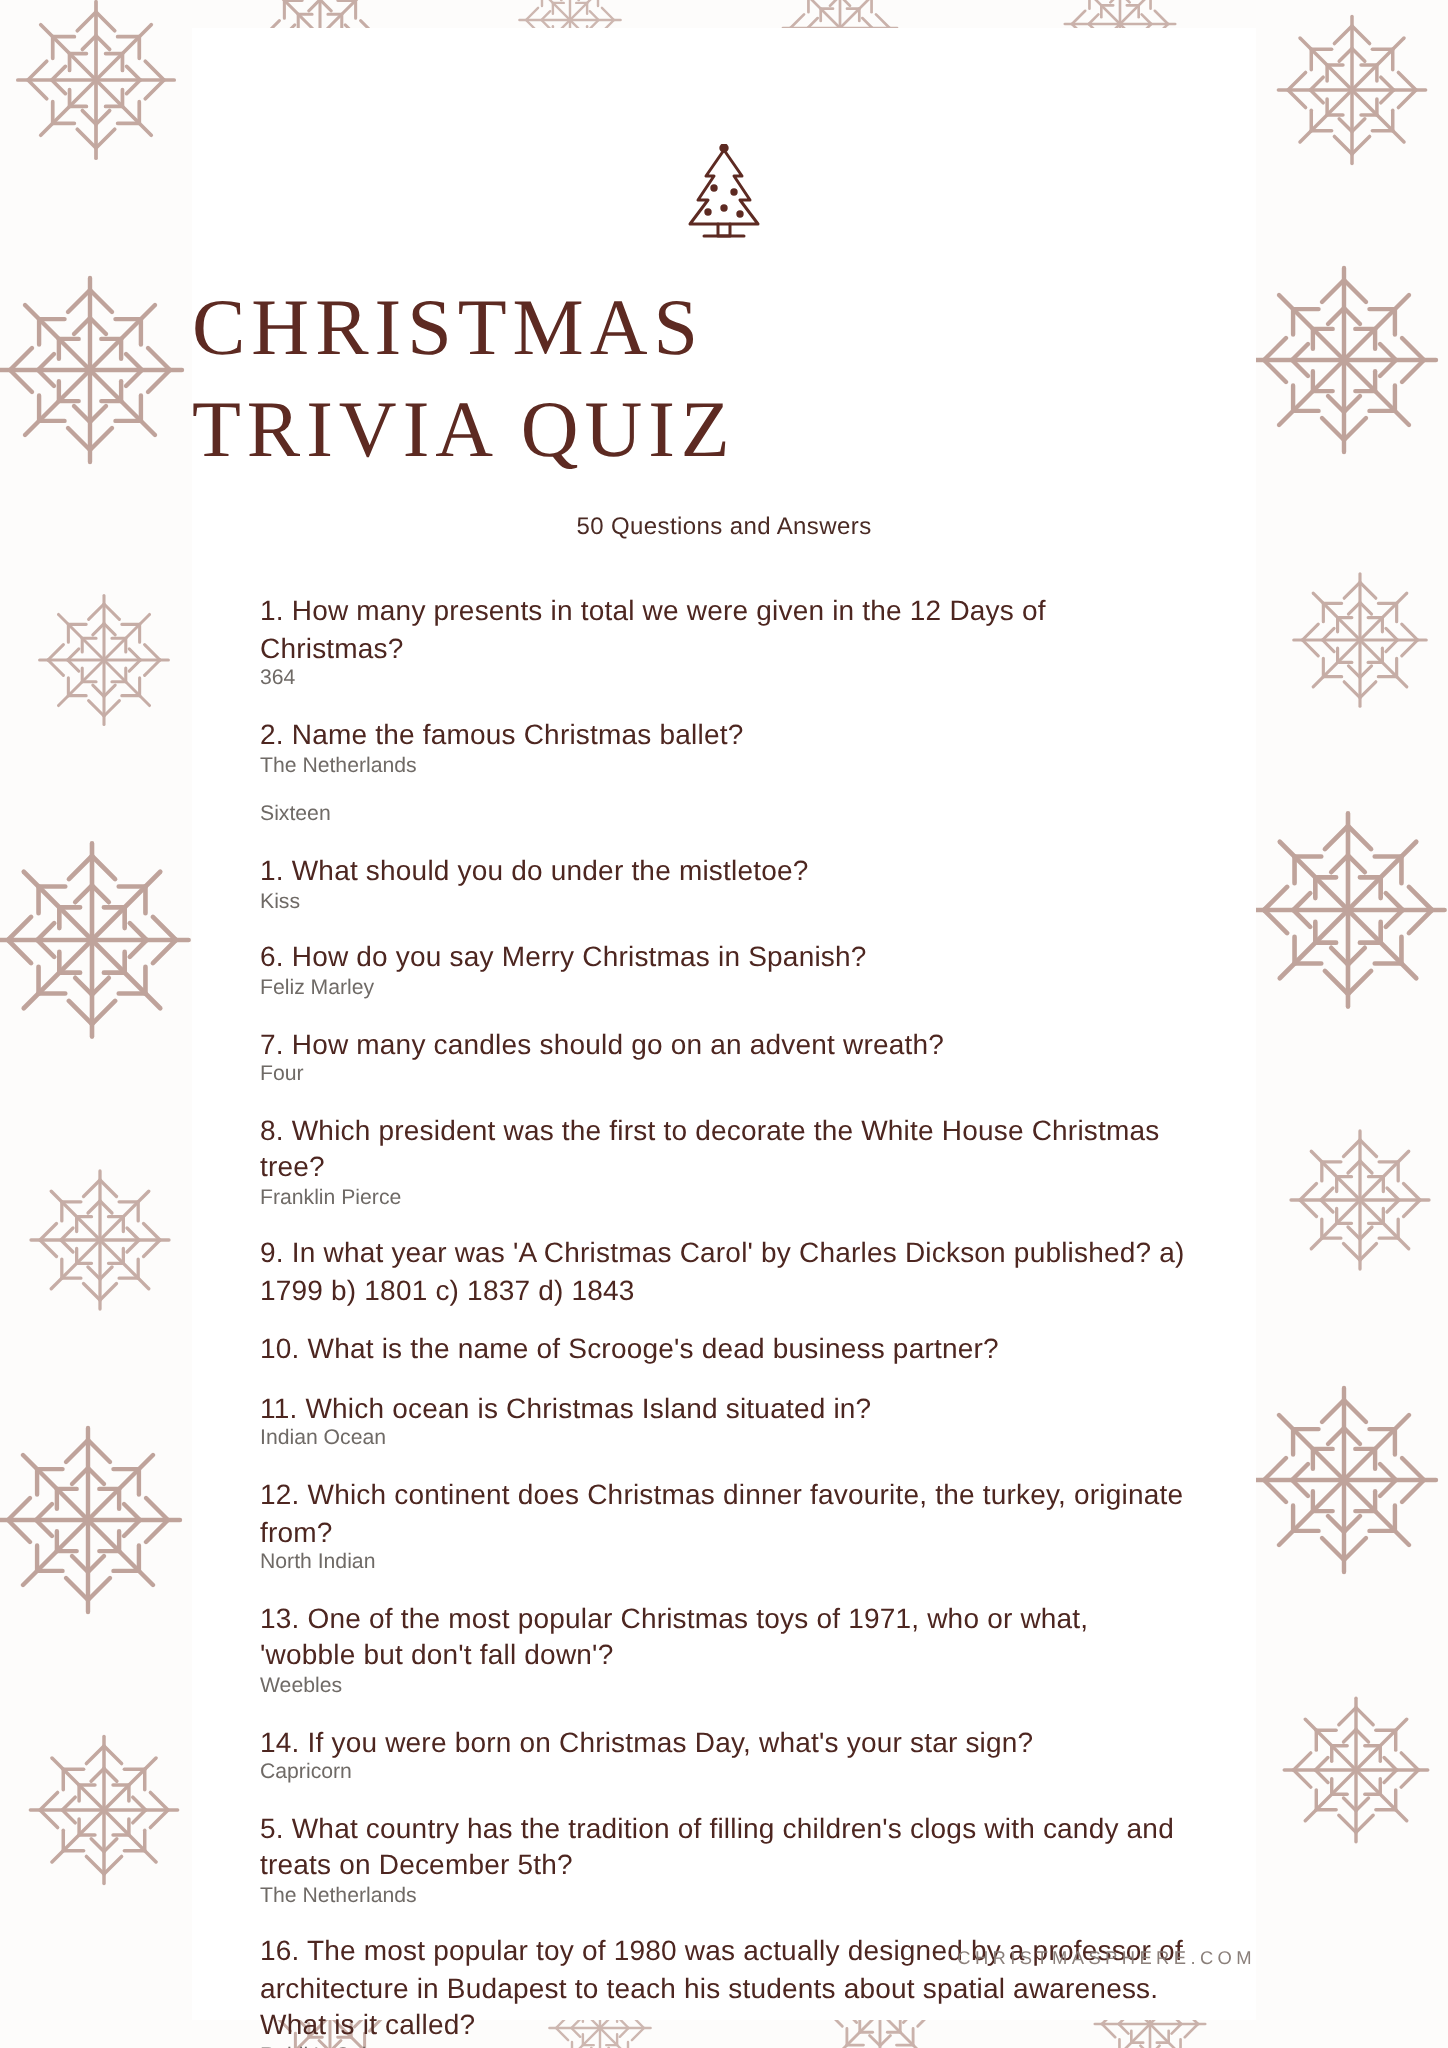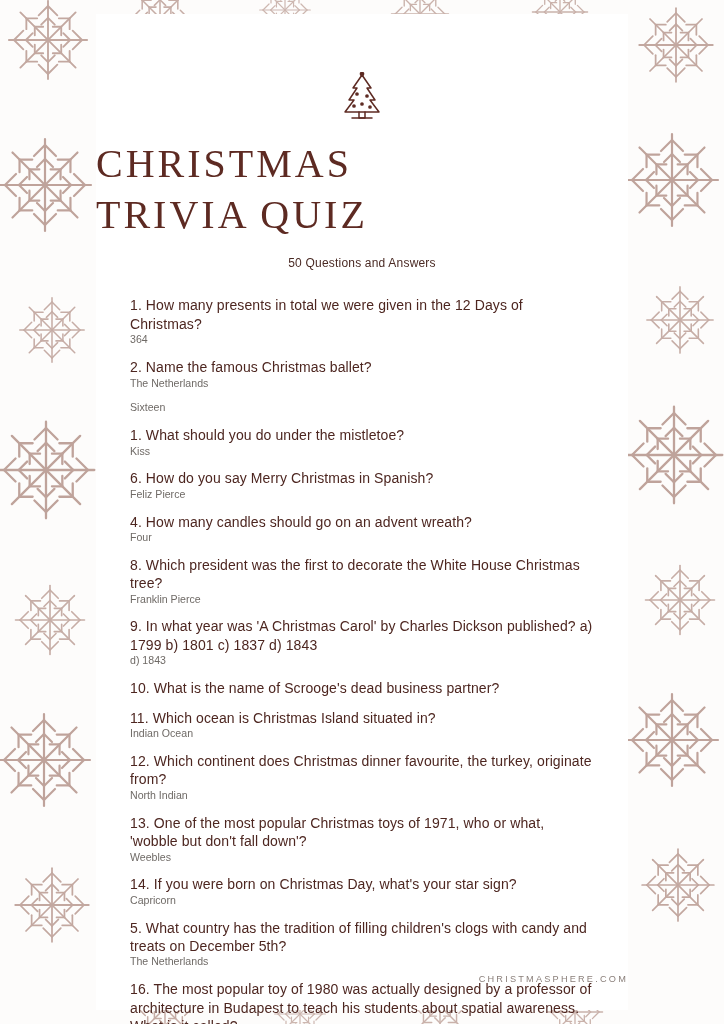--- a/index.html
+++ b/index.html
@@ -242,33 +242,32 @@
         </div>
         <div class="qa">
           <div class="a">Sixteen</div>
         </div>
         <div class="qa">
           <div class="q">1. What should you do under the mistletoe?</div>
           <div class="a">Kiss</div>
         </div>
         <div class="qa">
           <div class="q">6. How do you say Merry Christmas in Spanish?</div>
-          <div class="a">Feliz Pierce</div>
-        </div>
-        <div class="qa">
-          <div class="q">4. How many candles should go on an advent wreath?</div>
+          <div class="a">Feliz Marley</div>
+        </div>
+        <div class="qa">
+          <div class="q">7. How many candles should go on an advent wreath?</div>
           <div class="a">Four</div>
         </div>
         <div class="qa">
           <div class="q">8. Which president was the first to decorate the White House Christmas tree?</div>
           <div class="a">Franklin Pierce</div>
         </div>
         <div class="qa">
           <div class="q">9. In what year was 'A Christmas Carol' by Charles Dickson published? a) 1799 b) 1801 c) 1837 d) 1843</div>
-          <div class="a">d) 1843</div>
         </div>
         <div class="qa">
           <div class="q">10. What is the name of Scrooge's dead business partner?</div>
         </div>
         <div class="qa">
           <div class="q">11. Which ocean is Christmas Island situated in?</div>
           <div class="a">Indian Ocean</div>
         </div>
         <div class="qa">
           <div class="q">12. Which continent does Christmas dinner favourite, the turkey, originate from?</div>

